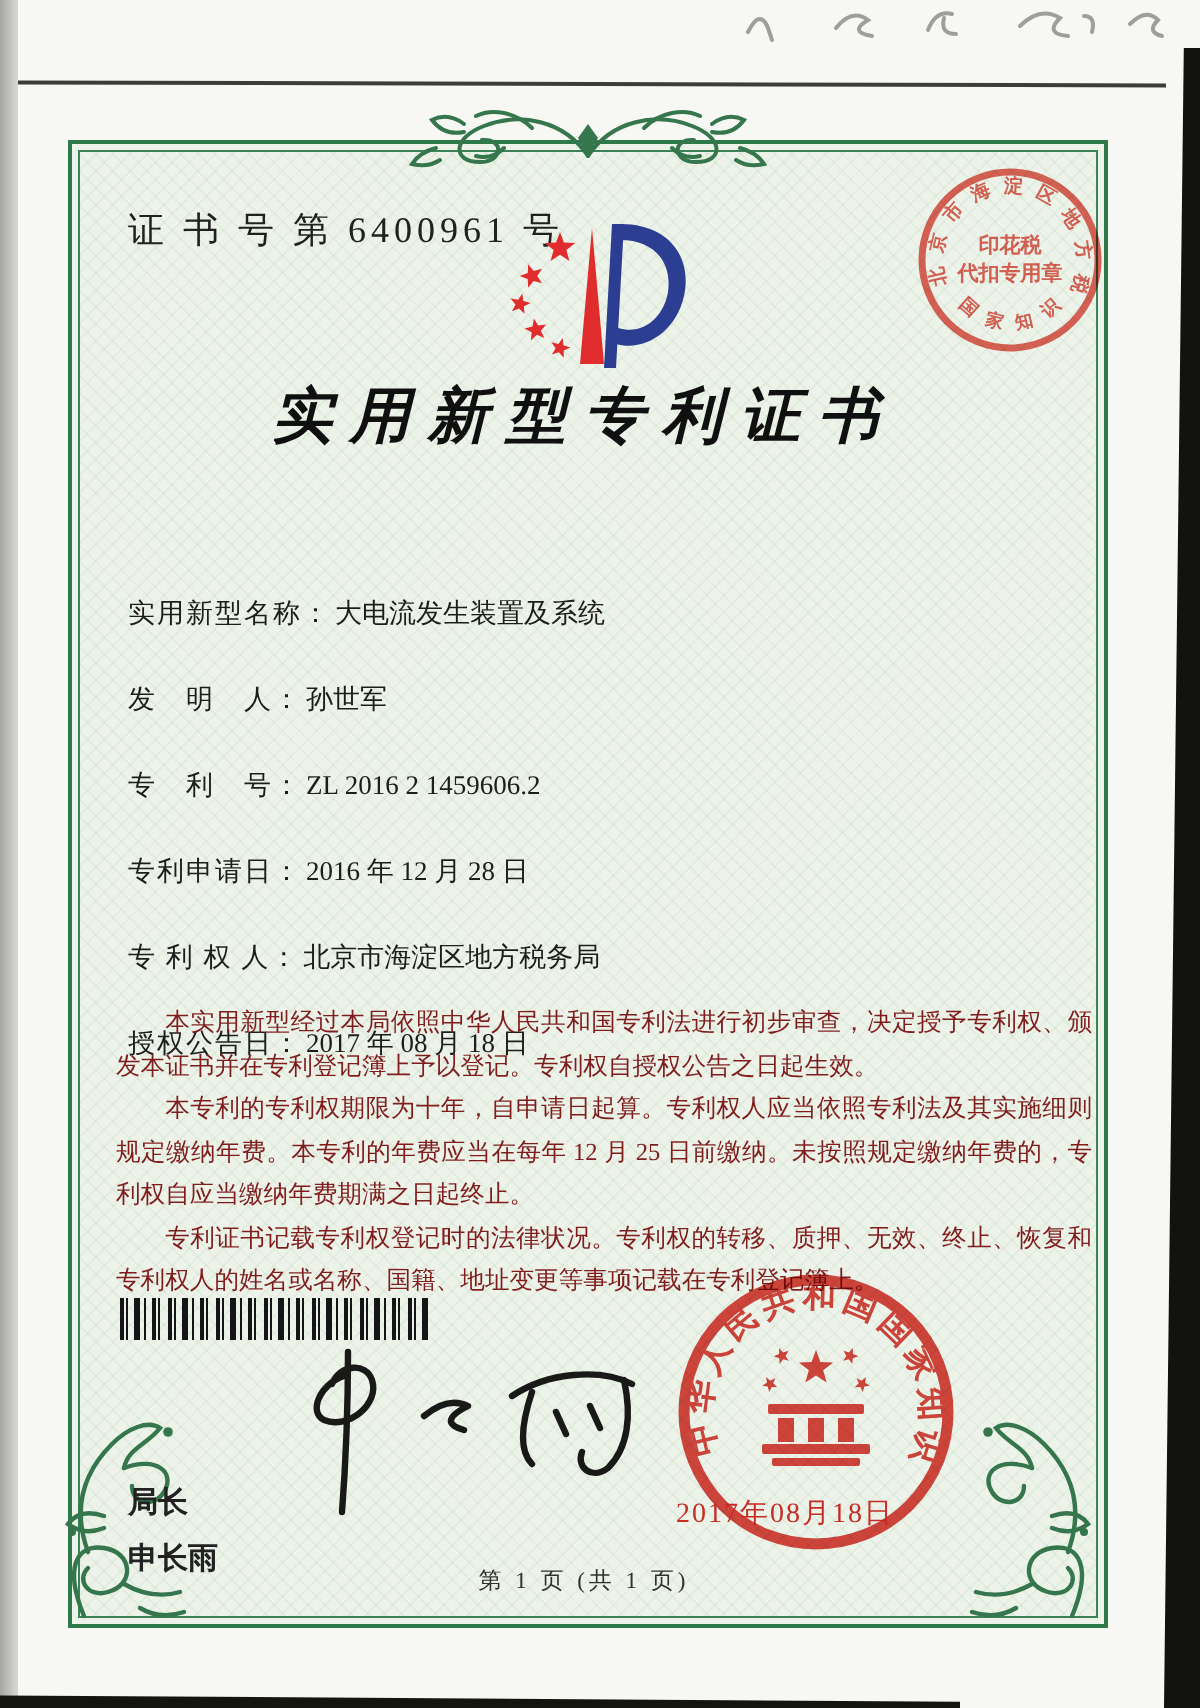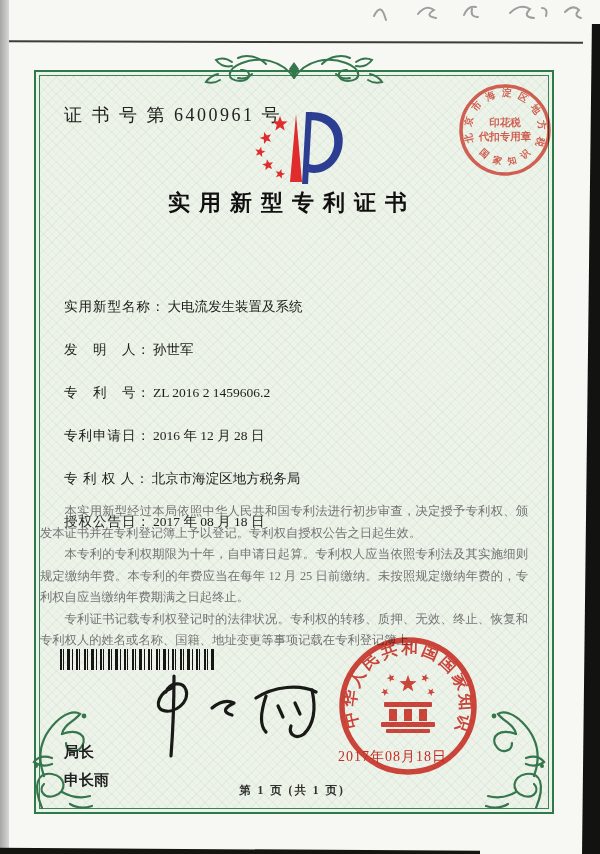--- a/index.html
+++ b/index.html
@@ -26,47 +26,47 @@
       repeating-linear-gradient(-45deg,rgba(96,150,110,.07) 0 1px,transparent 1px 6px);}
 
   .ornament{position:absolute;color:#35764c;}
   .orn-top{left:196px;top:50px;}
   .orn-bl{left:22px;top:696px;}
   .orn-br{left:452px;top:696px;transform:scaleX(-1);}
 
   .cert-no{position:absolute;left:64px;top:103px;font-size:18px;letter-spacing:2.5px;color:#21211f;}
   .logo{position:absolute;left:250px;top:108px;}
   .title{position:absolute;left:34px;top:188px;width:516px;text-align:center;
-    font-size:22px;font-weight:bold;letter-spacing:9px;color:#101010;}
+    font-size:30px;font-weight:bold;letter-spacing:9px;color:#101010;font-style:italic;}
 
   .fields{position:absolute;left:64px;top:262px;width:470px;}
   .field-row{position:absolute;left:0;font-size:13.5px;color:#1d1d1b;white-space:nowrap;margin-top:36px;}
   .field-row .lab{letter-spacing:1px;}
   .field-row .val{margin-left:2px;}
 
-  .paras{position:absolute;left:40px;top:501px;width:488px;font-size:12.3px;line-height:21.5px;color:#737373;}
+  .paras{position:absolute;left:58px;top:501px;width:488px;font-size:12.3px;line-height:21.5px;color:#7f1d1d;}
   .paras p{margin:0;text-indent:2em;text-align:justify;}
 
   .barcode{position:absolute;left:60px;top:649px;width:156px;height:21px;
     background:repeating-linear-gradient(90deg,
       #151515 0 2px,transparent 2px 3px,#151515 3px 4px,transparent 4px 7px,
       #151515 7px 10px,transparent 10px 12px,#151515 12px 13px,transparent 13px 16px,
       #151515 16px 18px,transparent 18px 19px,#151515 19px 20px,transparent 20px 24px);}
 
   .director{position:absolute;left:64px;top:694px;font-family:"Liberation Sans",sans-serif;
     font-size:15px;font-weight:600;color:#222;line-height:28px;margin-top:44px;}
   .signature{position:absolute;left:138px;top:668px;}
 
   .big-seal{position:absolute;left:330px;top:628px;mix-blend-mode:multiply;}
   .seal-date{position:absolute;left:338px;top:748px;width:160px;font-size:14px;font-weight:400;
     color:#c62c24;letter-spacing:1px;white-space:nowrap;}
   .tax-stamp{position:absolute;left:455px;top:80px;mix-blend-mode:multiply;}
 
   .footer{position:absolute;left:34px;top:783px;width:516px;text-align:center;
-    font-size:11.5px;letter-spacing:2px;color:#30302e;font-weight:bold;}
+    font-size:11.5px;letter-spacing:2px;color:#30302e;}
 </style>
 </head>
 <body>
 
 <div id="photo">
 
   <div class="edge-left"></div>
   <svg class="scribbles" width="230" height="24" viewBox="0 0 230 24">
     <g fill="none" stroke="#8f8f8d" stroke-width="2" stroke-linecap="round" opacity=".85">
       <path d="M14 16 q 6 -12 10 -2 l 2 6"></path>

